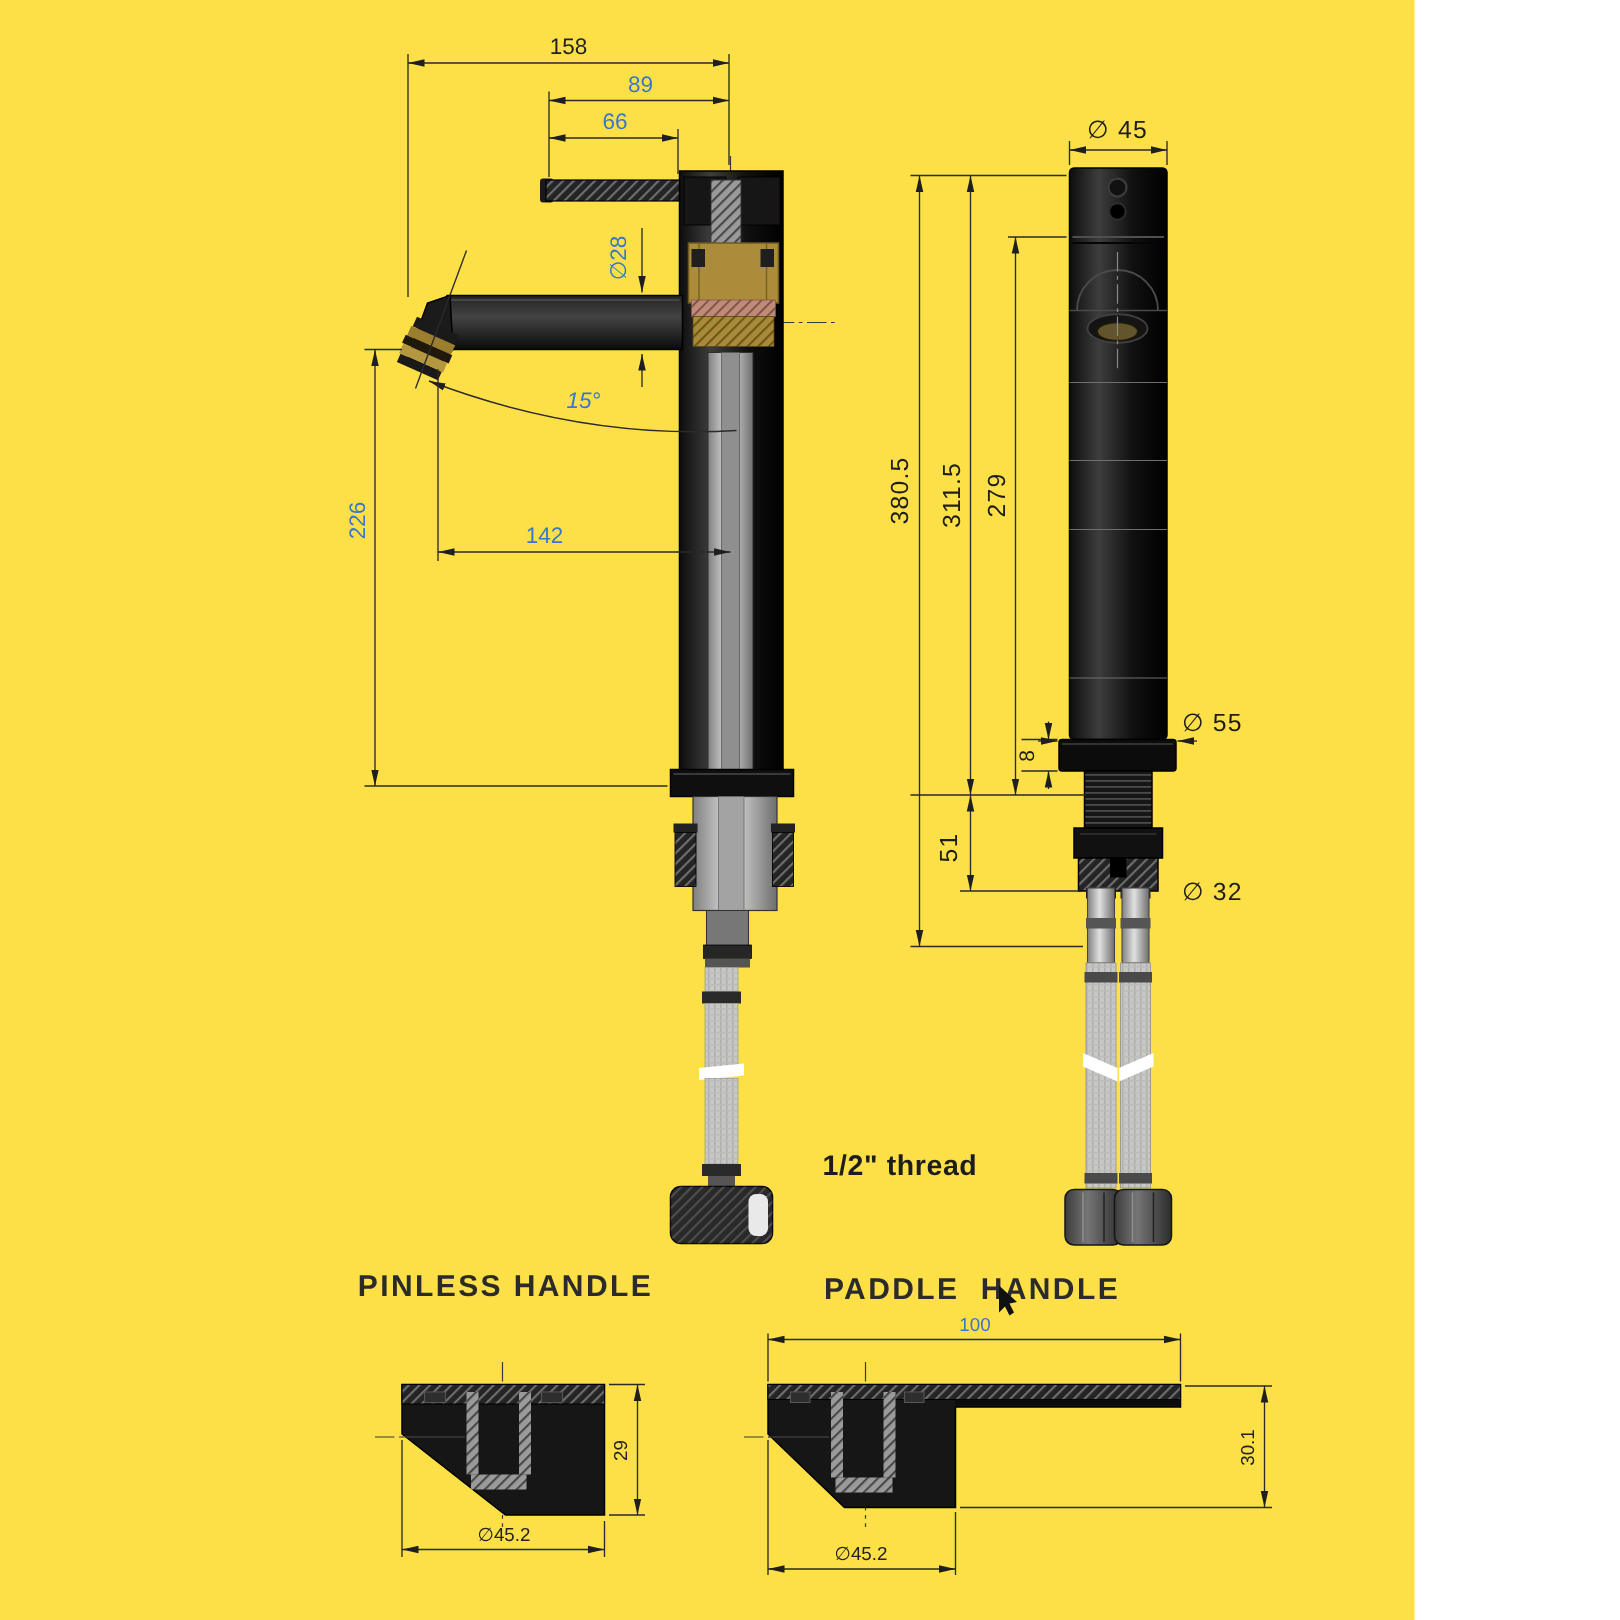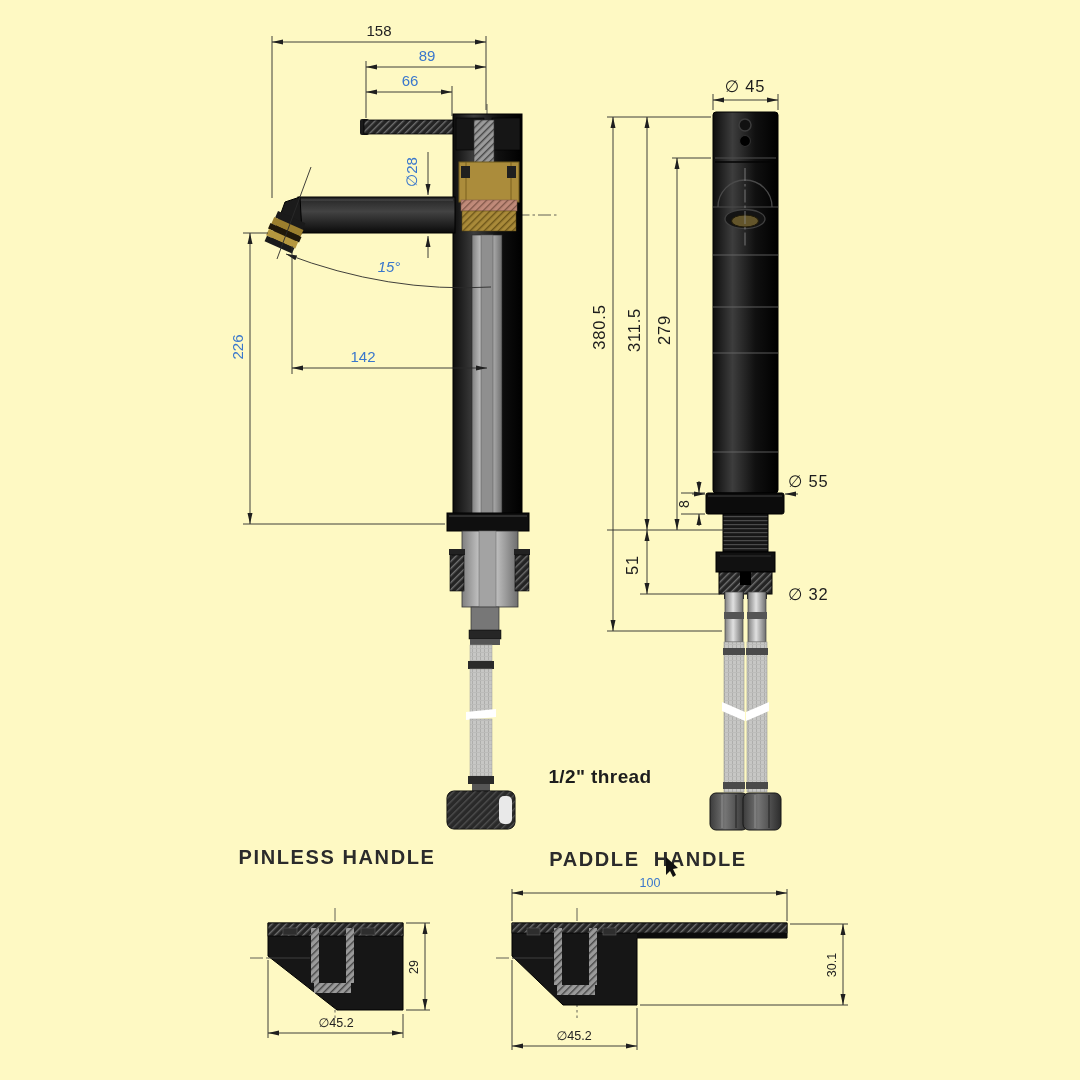--- a/index.html
+++ b/index.html
@@ -1,16 +1,16 @@
 <!DOCTYPE html>
 <html><head>
 <meta charset="utf-8">
 <style>
   html,body{margin:0;padding:0;background:#fff;}
-  #canvas{position:relative;width:1080px;height:1080px;background:#fef9c3;overflow:hidden;
+  #canvas{position:relative;width:943px;height:1080px;background:#fde047;overflow:hidden;
           font-family:"Liberation Sans",sans-serif;}
   svg text{font-family:"Liberation Sans",sans-serif;}
   .dimK{font-size:15px;fill:#222;}
   .dimL{font-size:15px;fill:#3a77cc;}
   .dimLi{font-size:15px;fill:#3a77cc;font-style:italic;}
   .dimR{font-size:16.5px;fill:#1d1d1d;letter-spacing:.8px;}
   .dimR8{font-size:14px;fill:#1d1d1d;}
   .dimS{font-size:12.5px;fill:#222;}
   .dimSb{font-size:12.5px;fill:#3a77cc;}
   .ttl{font-size:20px;font-weight:bold;fill:#2b2b2b;letter-spacing:1.6px;}

